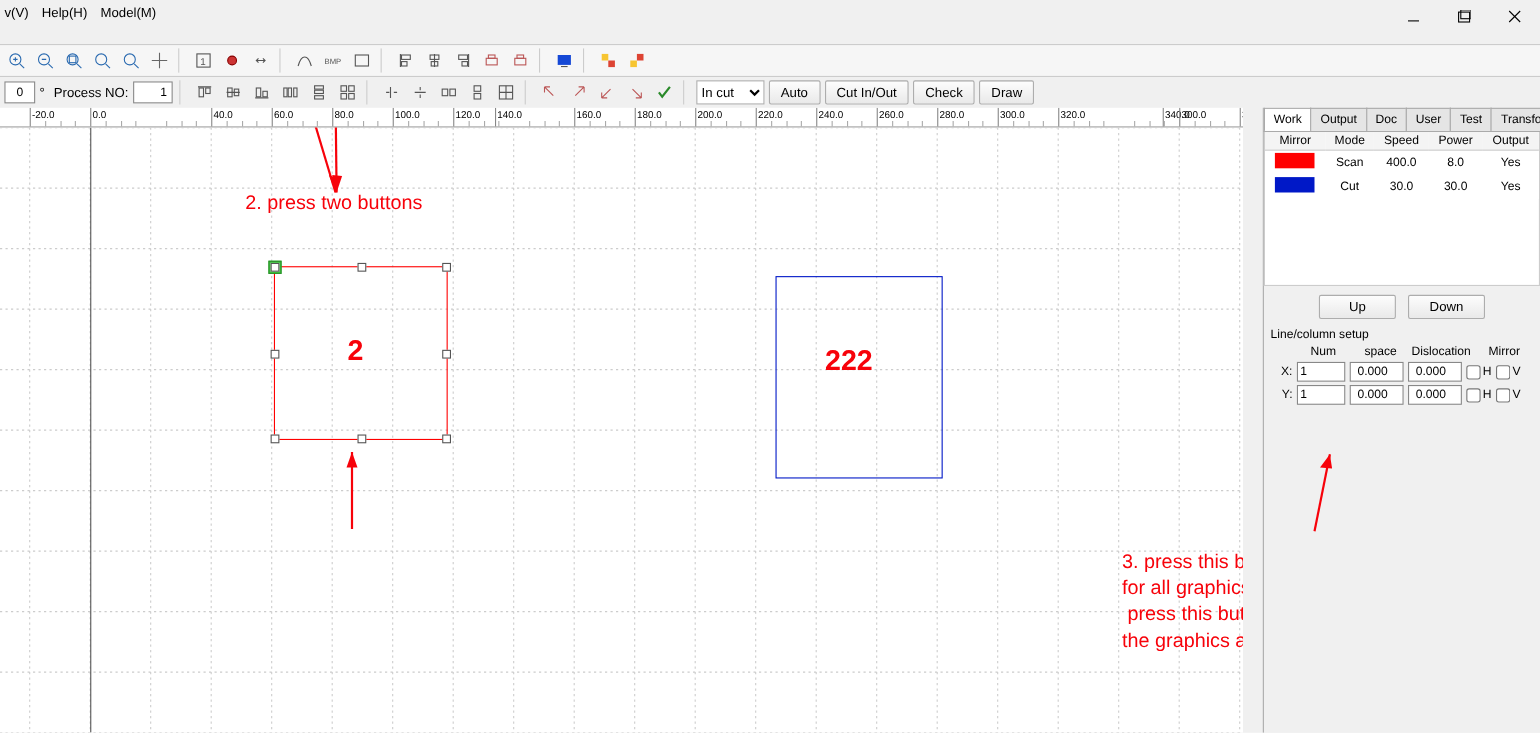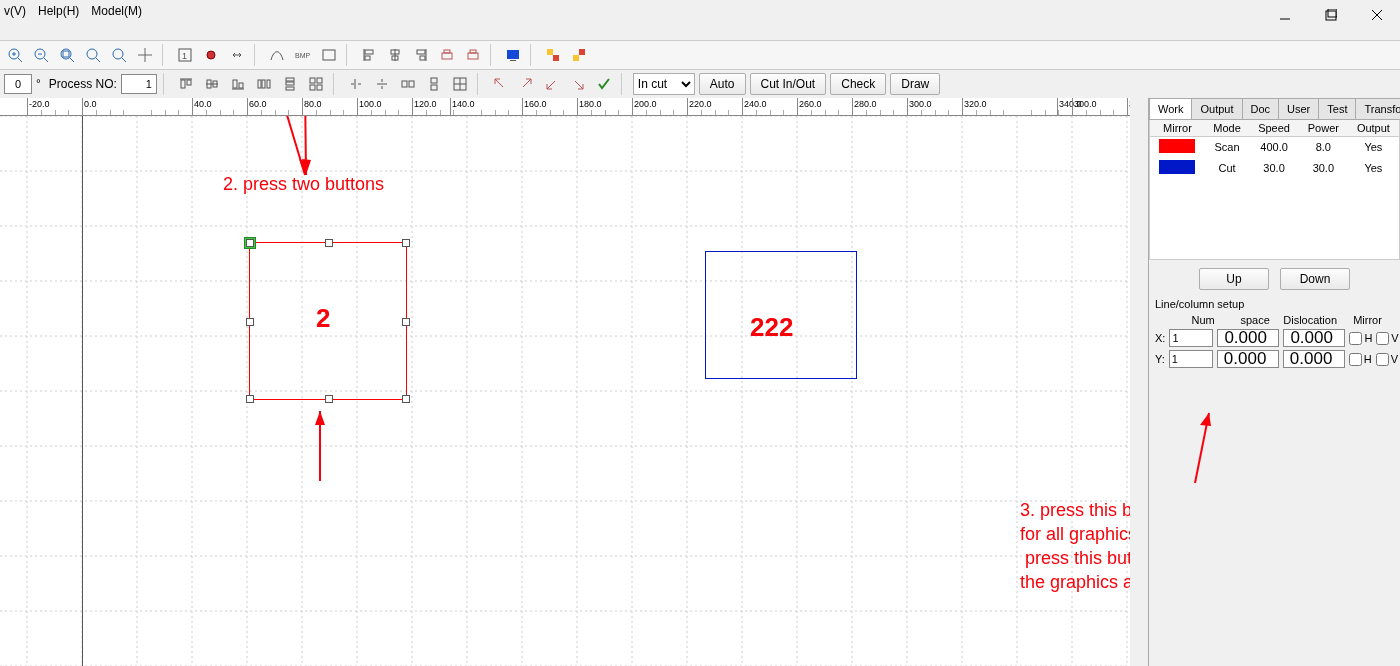--- a/index.html
+++ b/index.html
@@ -74,21 +74,21 @@
 
   .updown { display:flex; justify-content:center; gap:11px; margin:8px 0; }
   .updown .btn, .btn3 .btn { width:70px; }
 
   .grp { margin:4px 6px; }
   .grp .hdr { margin-bottom:4px; }
   .row { display:flex; align-items:center; gap:4px; margin-bottom:3px; }
   .row .lbl { width:20px; text-align:right; }
   .cell-h { flex:1; text-align:center; }
   .inp-s { width:44px; height:18px; border:1px solid #888; background:#fff; font-size:11px; padding:0 2px; text-align:left; }
-  .inp-m { width:62px; height:18px; border:1px solid #888; background:#fff; font-size:17px; padding:0 6px; text-align:left; }
+  .inp-m { width:49px; height:18px; border:1px solid #888; background:#fff; font-size:11px; padding:0 6px; text-align:left; }
   .chk { display:flex; align-items:center; gap:2px; }
   .chk input { width:13px; height:13px; margin:0; }
 
   .btn3 { display:flex; gap:4px; margin:6px 6px; }
   .btn3 .btn.wide { width:80px; }
   .grid-icon-btn { width:28px; height:24px; border:1px solid #adadad;
     background:linear-gradient(#fdfdfd,#e9e9e9); display:flex;
     align-items:center; justify-content:center; border-radius:2px; }
 </style>
 </head>
@@ -537,21 +537,21 @@
     <div class="handle" style="left:75px; top:-4px;"></div>
     <div class="handle" style="right:-4px; top:-4px;"></div>
     <div class="handle" style="left:-4px; top:75px;"></div>
     <div class="handle" style="right:-4px; top:75px;"></div>
     <div class="handle" style="left:-4px; bottom:-4px;"></div>
     <div class="handle" style="left:75px; bottom:-4px;"></div>
     <div class="handle" style="right:-4px; bottom:-4px;"></div>
     <span class="red-txt" style="left:66px; top:60px;">2</span>
   </div>
 
-  <div class="bluebox" style="left:705px; top:135px; width:152px; height:128px;">
+  <div class="bluebox" style="left:705px; top:135px; width:152px; height:184px;">
     <span class="red-txt" style="left:44px; top:60px;">222</span>
   </div>
 
   <svg class="arrow" style="left:270px; top:-36px;" width="70" height="100">
     <path d="M35 95 L8 5"></path>
     <path class="head" d="M35 95 l-6 -16 l10 4 z"></path>
     <path d="M36 95 L35 5"></path>
     <path class="head" d="M36 95 l-4 -16 l9 1 z"></path>
   </svg>
   <div class="anno" style="left:223px; top:58px;">2. press two buttons</div>

